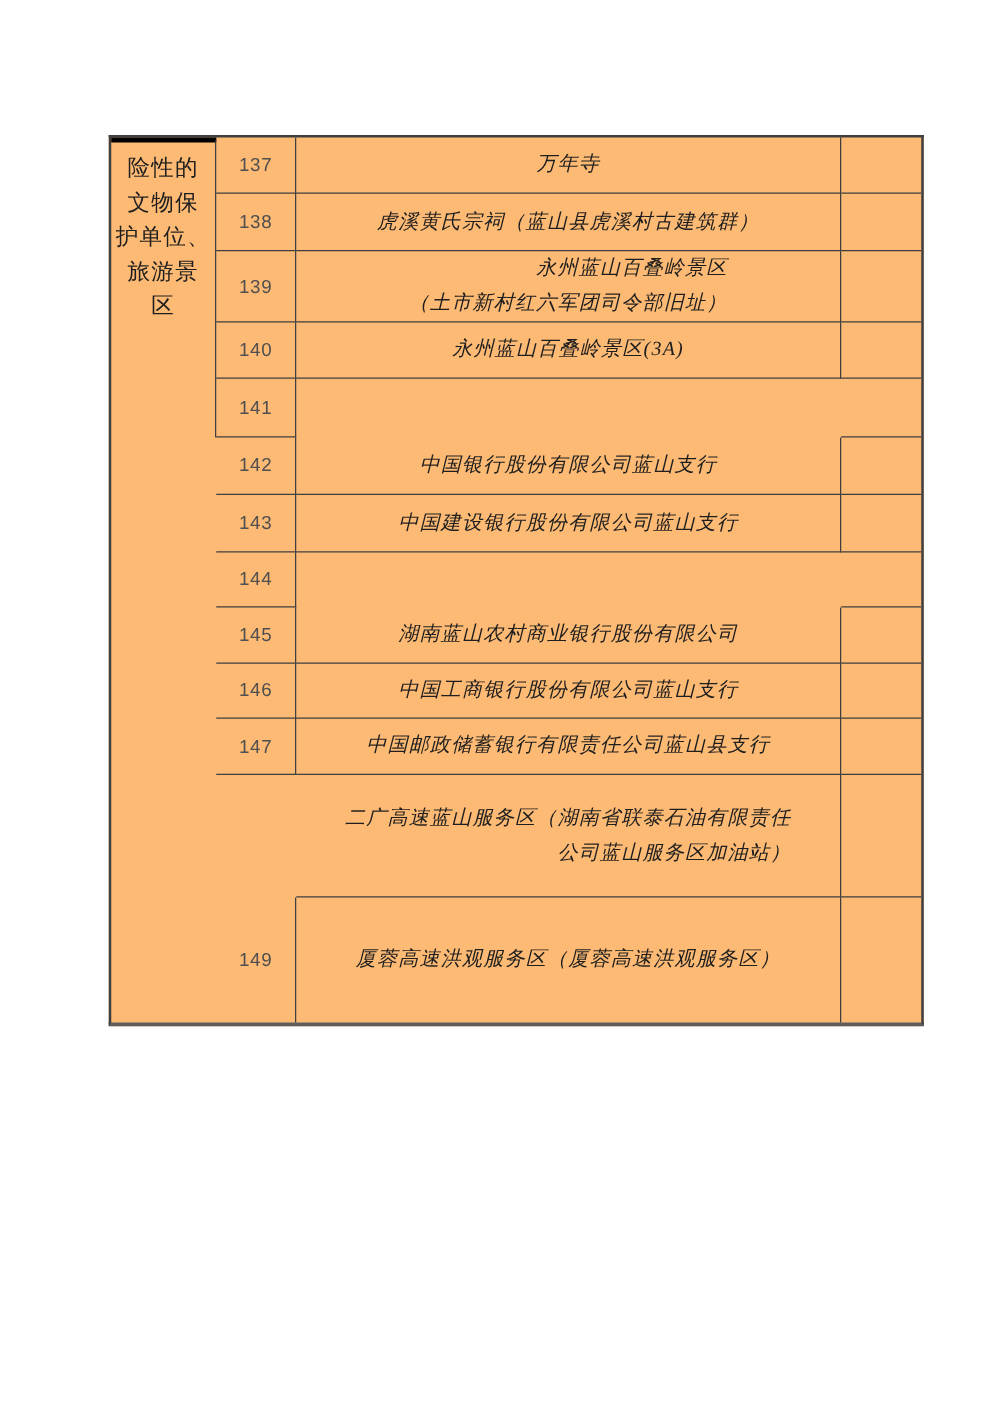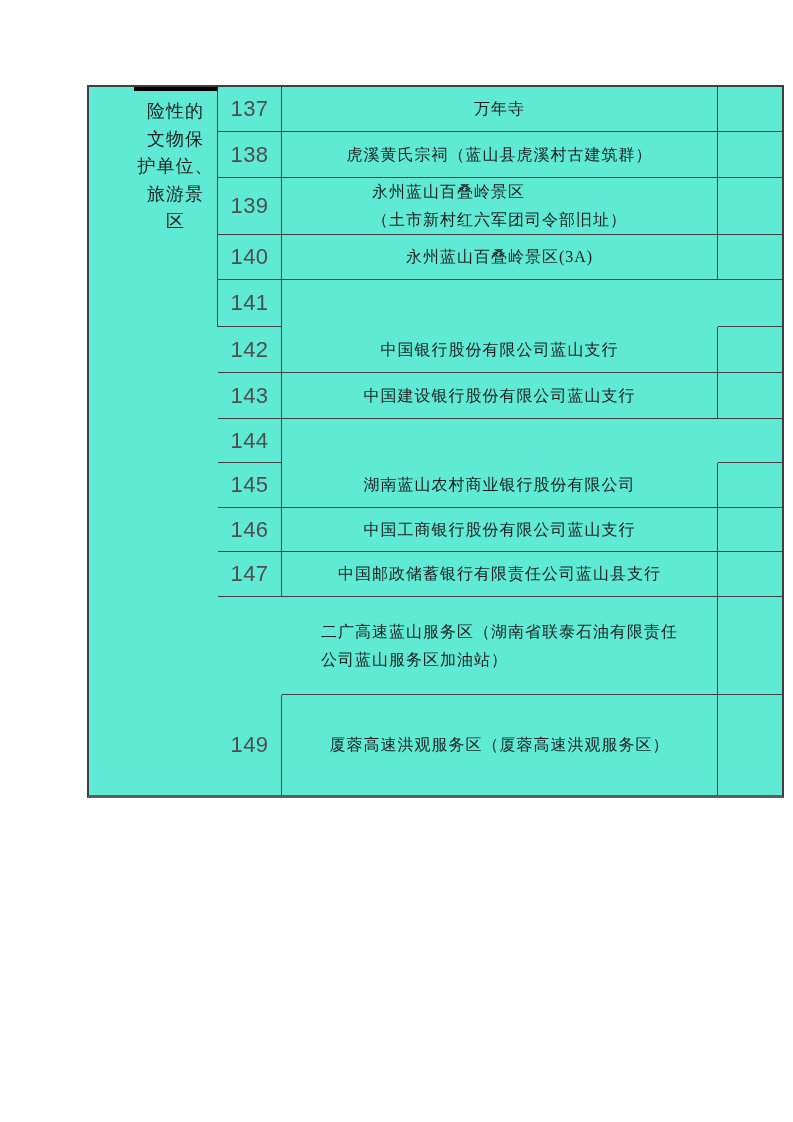--- a/index.html
+++ b/index.html
@@ -11,30 +11,29 @@
     position: relative;
     width: 793px;
     height: 1122px;
     background: #ffffff;
     font-family: "Liberation Serif", serif;
     overflow: hidden;
   }
   .doc-table {
     position: absolute;
     left: 87px;
-    top: 85px;
+    top: 108px;
     display: grid;
     grid-template-columns: 84px 64px 436px 64px;
     grid-template-rows: 45px 46px 57px 45px 47px 46px 46px 44px 45px 44px 45px 98px 100px;
     border-top: 2px solid #3f3f3f;
     border-left: 2px solid #3f3f3f;
     border-right: 2px solid #3f3f3f;
     border-bottom: 3px solid #5e5e5e;
-    background: #5eead4;
-    padding-left: 45px;
+    background: #fdba74;
   }
   .cell {
     border-right: 1.4px solid #3f3f3f;
     border-bottom: 1.4px solid #3f3f3f;
     box-sizing: border-box;
     display: flex;
     align-items: center;
     justify-content: center;
     overflow: hidden;
   }
@@ -49,32 +48,33 @@
   .r6  { grid-row: 6; }
   .r7  { grid-row: 7; }
   .r8  { grid-row: 8; }
   .r9  { grid-row: 9; }
   .r10 { grid-row: 10; }
   .r11 { grid-row: 11; }
   .r12 { grid-row: 12; }
   .r13 { grid-row: 13; border-bottom: none; }
   .num {
     font-family: "Liberation Sans", sans-serif;
-    font-size: 22px;
+    font-size: 15px;
     color: #4f4f4f;
     letter-spacing: 0.5px;
   }
   .name {
     font-size: 16px;
     color: #1e1e1e;
     letter-spacing: 1px;
     line-height: 28px;
-    text-align: left;
+    text-align: right;
     white-space: pre-line;
     padding: 0 6px;
+    font-style: italic;
   }
   .cat {
     grid-column: 1;
     border-right: 1.4px solid #3f3f3f;
     border-bottom: none;
     box-sizing: border-box;
     display: flex;
     justify-content: center;
     overflow: hidden;
   }

